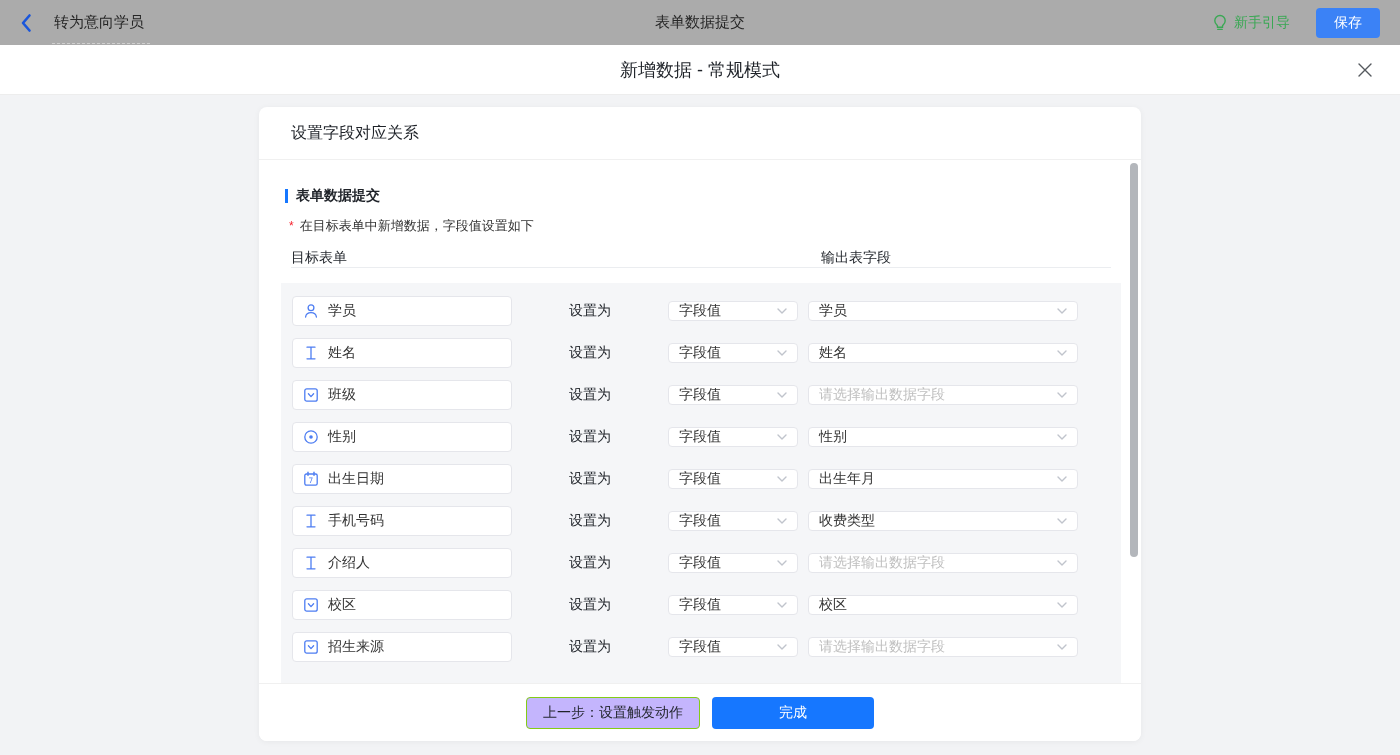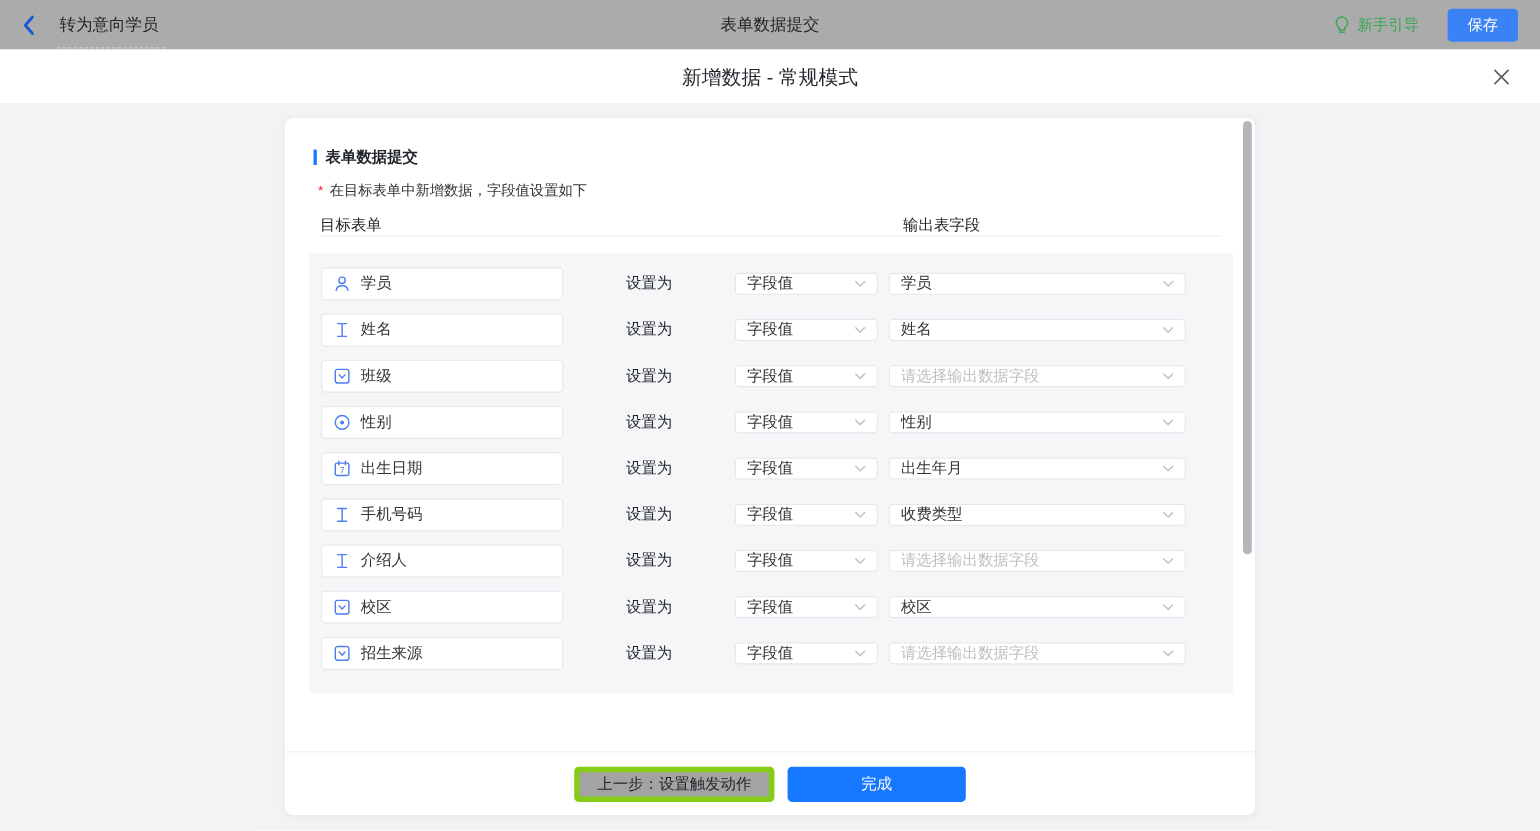--- a/index.html
+++ b/index.html
@@ -102,21 +102,21 @@
   .scroll-thumb {
     position: absolute; right: 3px; top: 3px; width: 8px; height: 394px;
     background: #b3b6bb; border-radius: 4px; cursor: pointer;
   }
 
   .panel-footer {
     flex: 0 0 58px; border-top: 1px solid #f0f0f0;
     display: flex; align-items: center; justify-content: center; gap: 12px; background: #fff;
   }
   .btn { height: 32px; border-radius: 4px; font-size: 14px; cursor: pointer; font-family: inherit; }
-  .btn-ghost { background: #a3a3a3; border: 5px solid #84cc16; color: #1f2329; padding: 0 16px; }
+  .btn-ghost { background: #c4b5fd; border: 1px solid #84cc16; color: #1f2329; padding: 0 16px; }
   .btn-primary { background: #1677ff; border: none; color: #fff; width: 162px; }
   .btn-other { width: 164px; }
 </style>
 </head>
 <body>
 
 <div class="topbar">
   <div class="topbar-left">
     <span class="back-btn">
       <svg width="12" height="20" viewBox="0 0 12 20">
@@ -143,20 +143,23 @@
   <span class="close-btn">
     <svg width="16" height="16" viewBox="0 0 16 16">
         <path d="M2 2 L14 14 M14 2 L2 14" stroke="#55595e" stroke-width="1.4" stroke-linecap="round"></path>
       </svg>
   </span>
 </div>
 
 <div class="page">
   <div class="panel">
 
+    <div class="panel-head">
+      <span>设置字段对应关系</span>
+    </div>
 
     <div class="panel-body">
       <div class="section-title">
         <span class="section-bar"></span>
         <span class="section-title-text">表单数据提交</span>
       </div>
 
       <div class="section-desc">
         <span class="required-mark">*</span>
         <span>在目标表单中新增数据，字段值设置如下</span>

